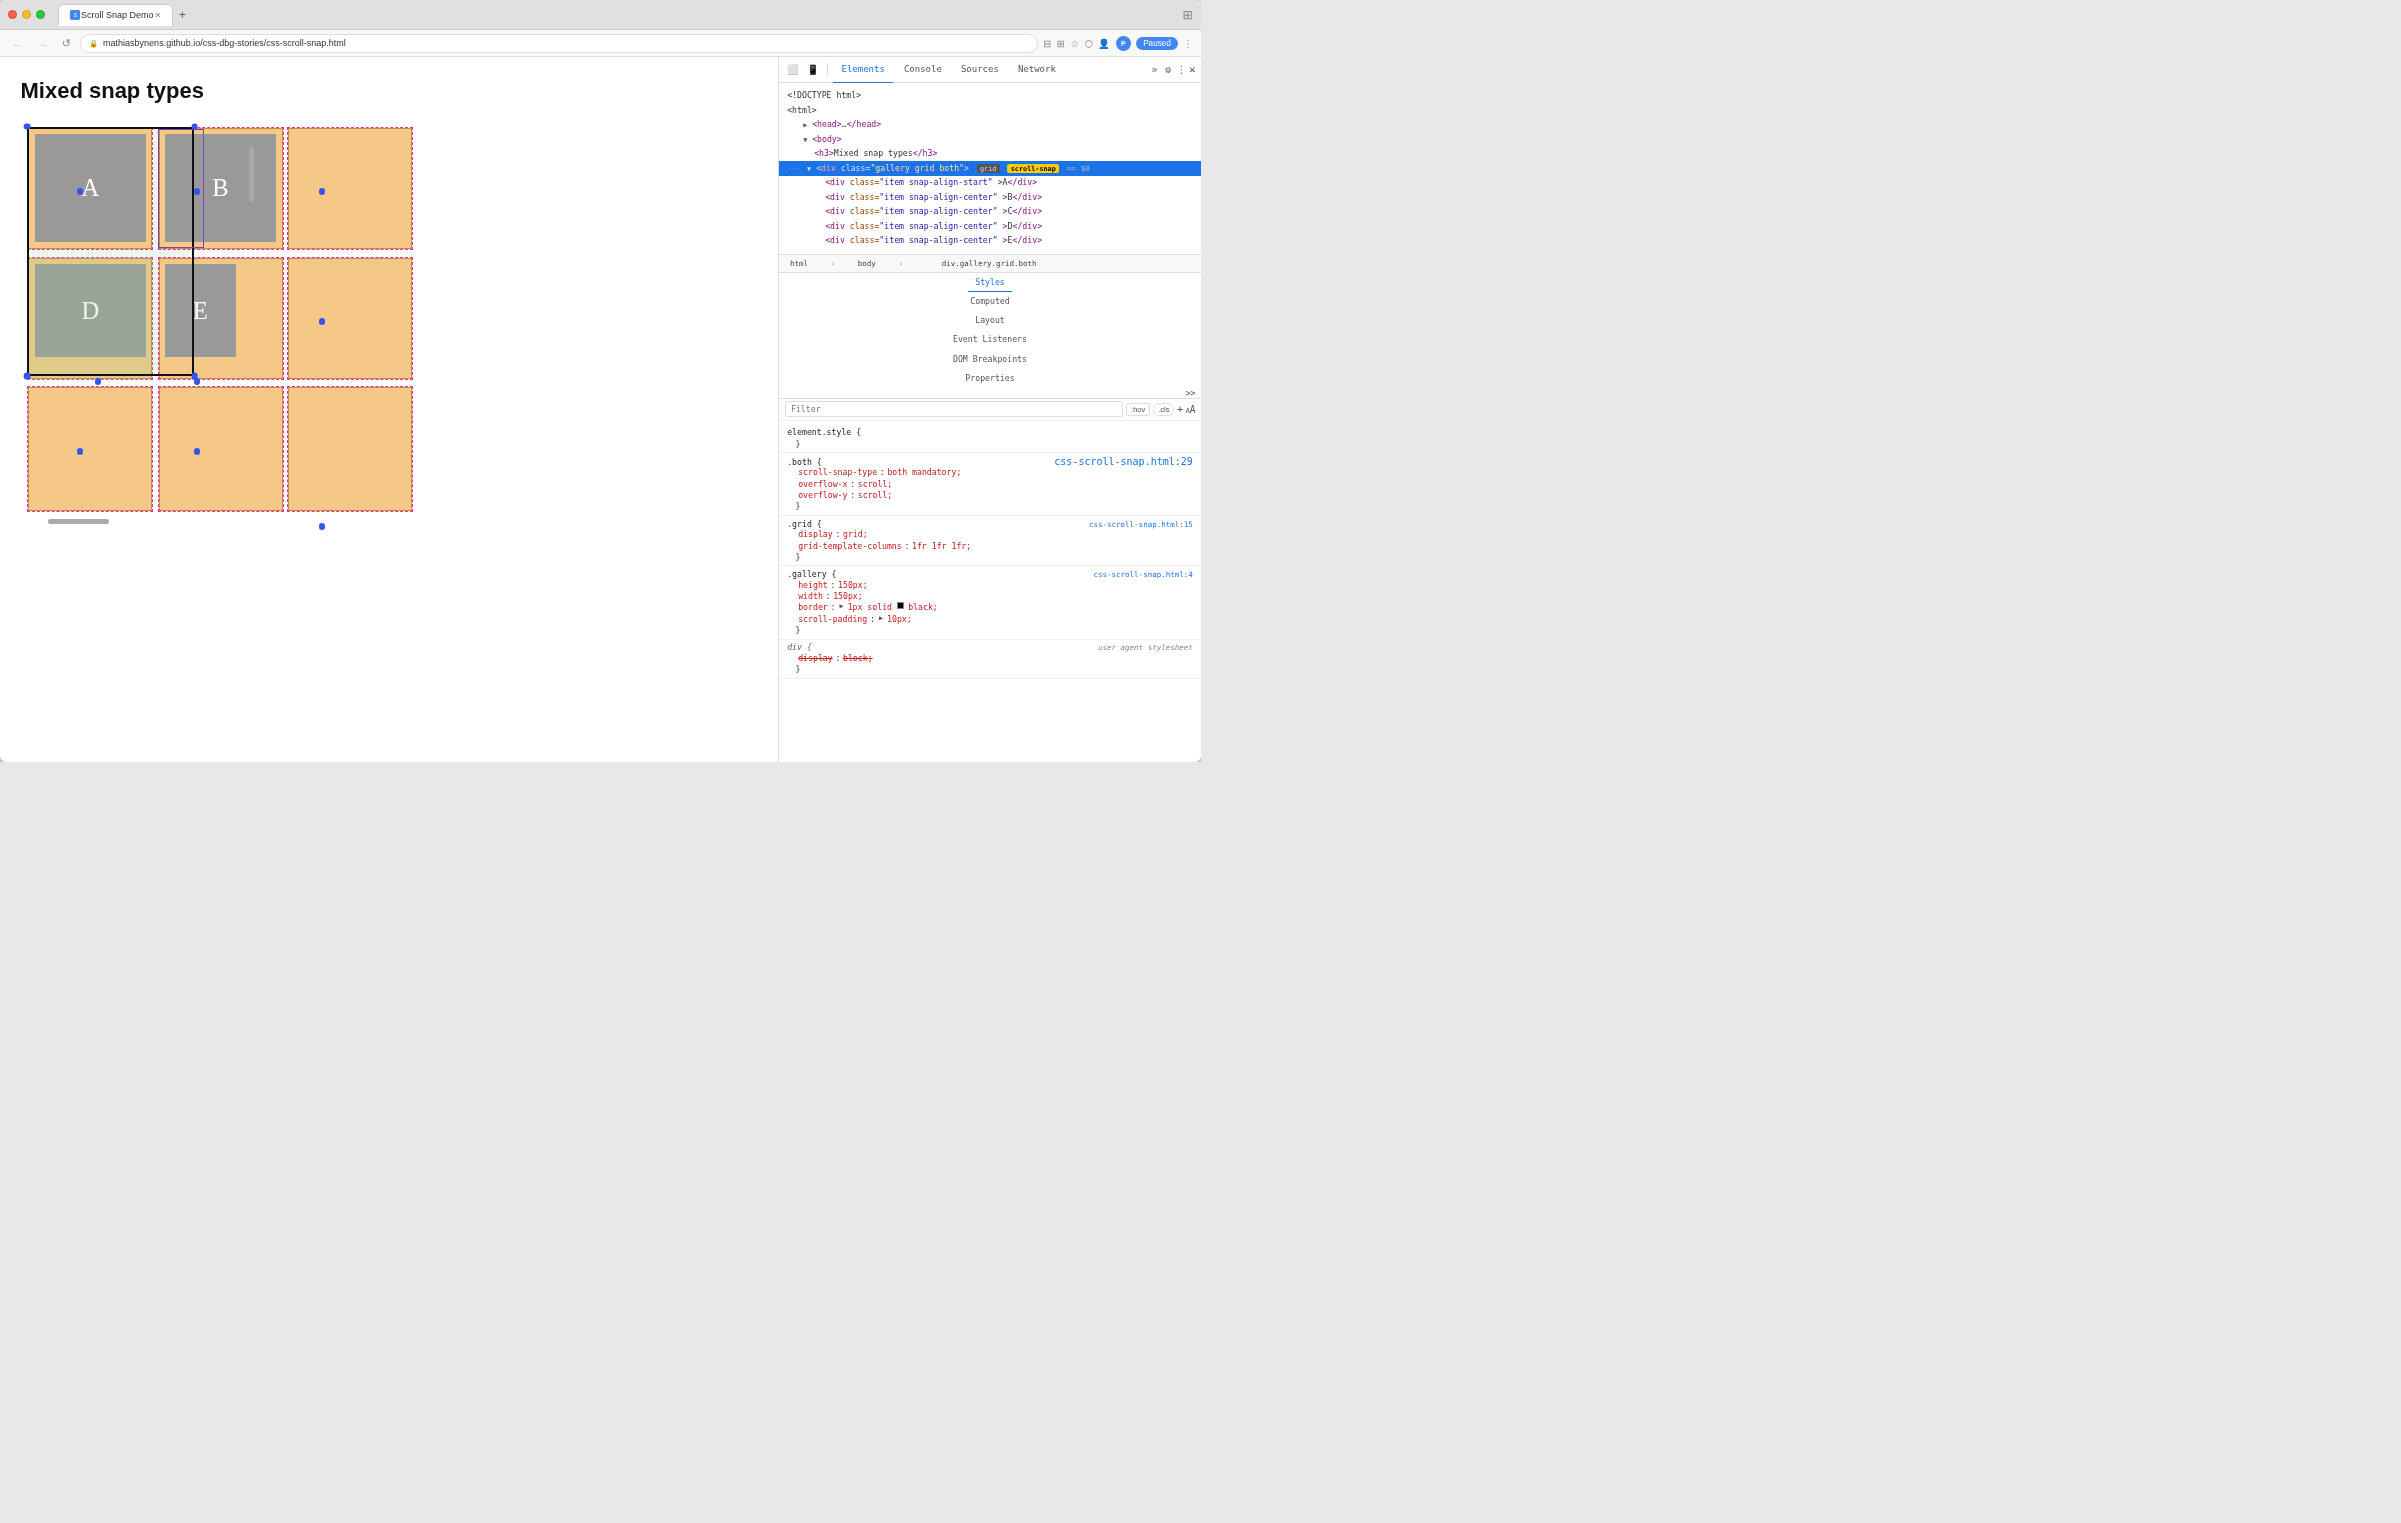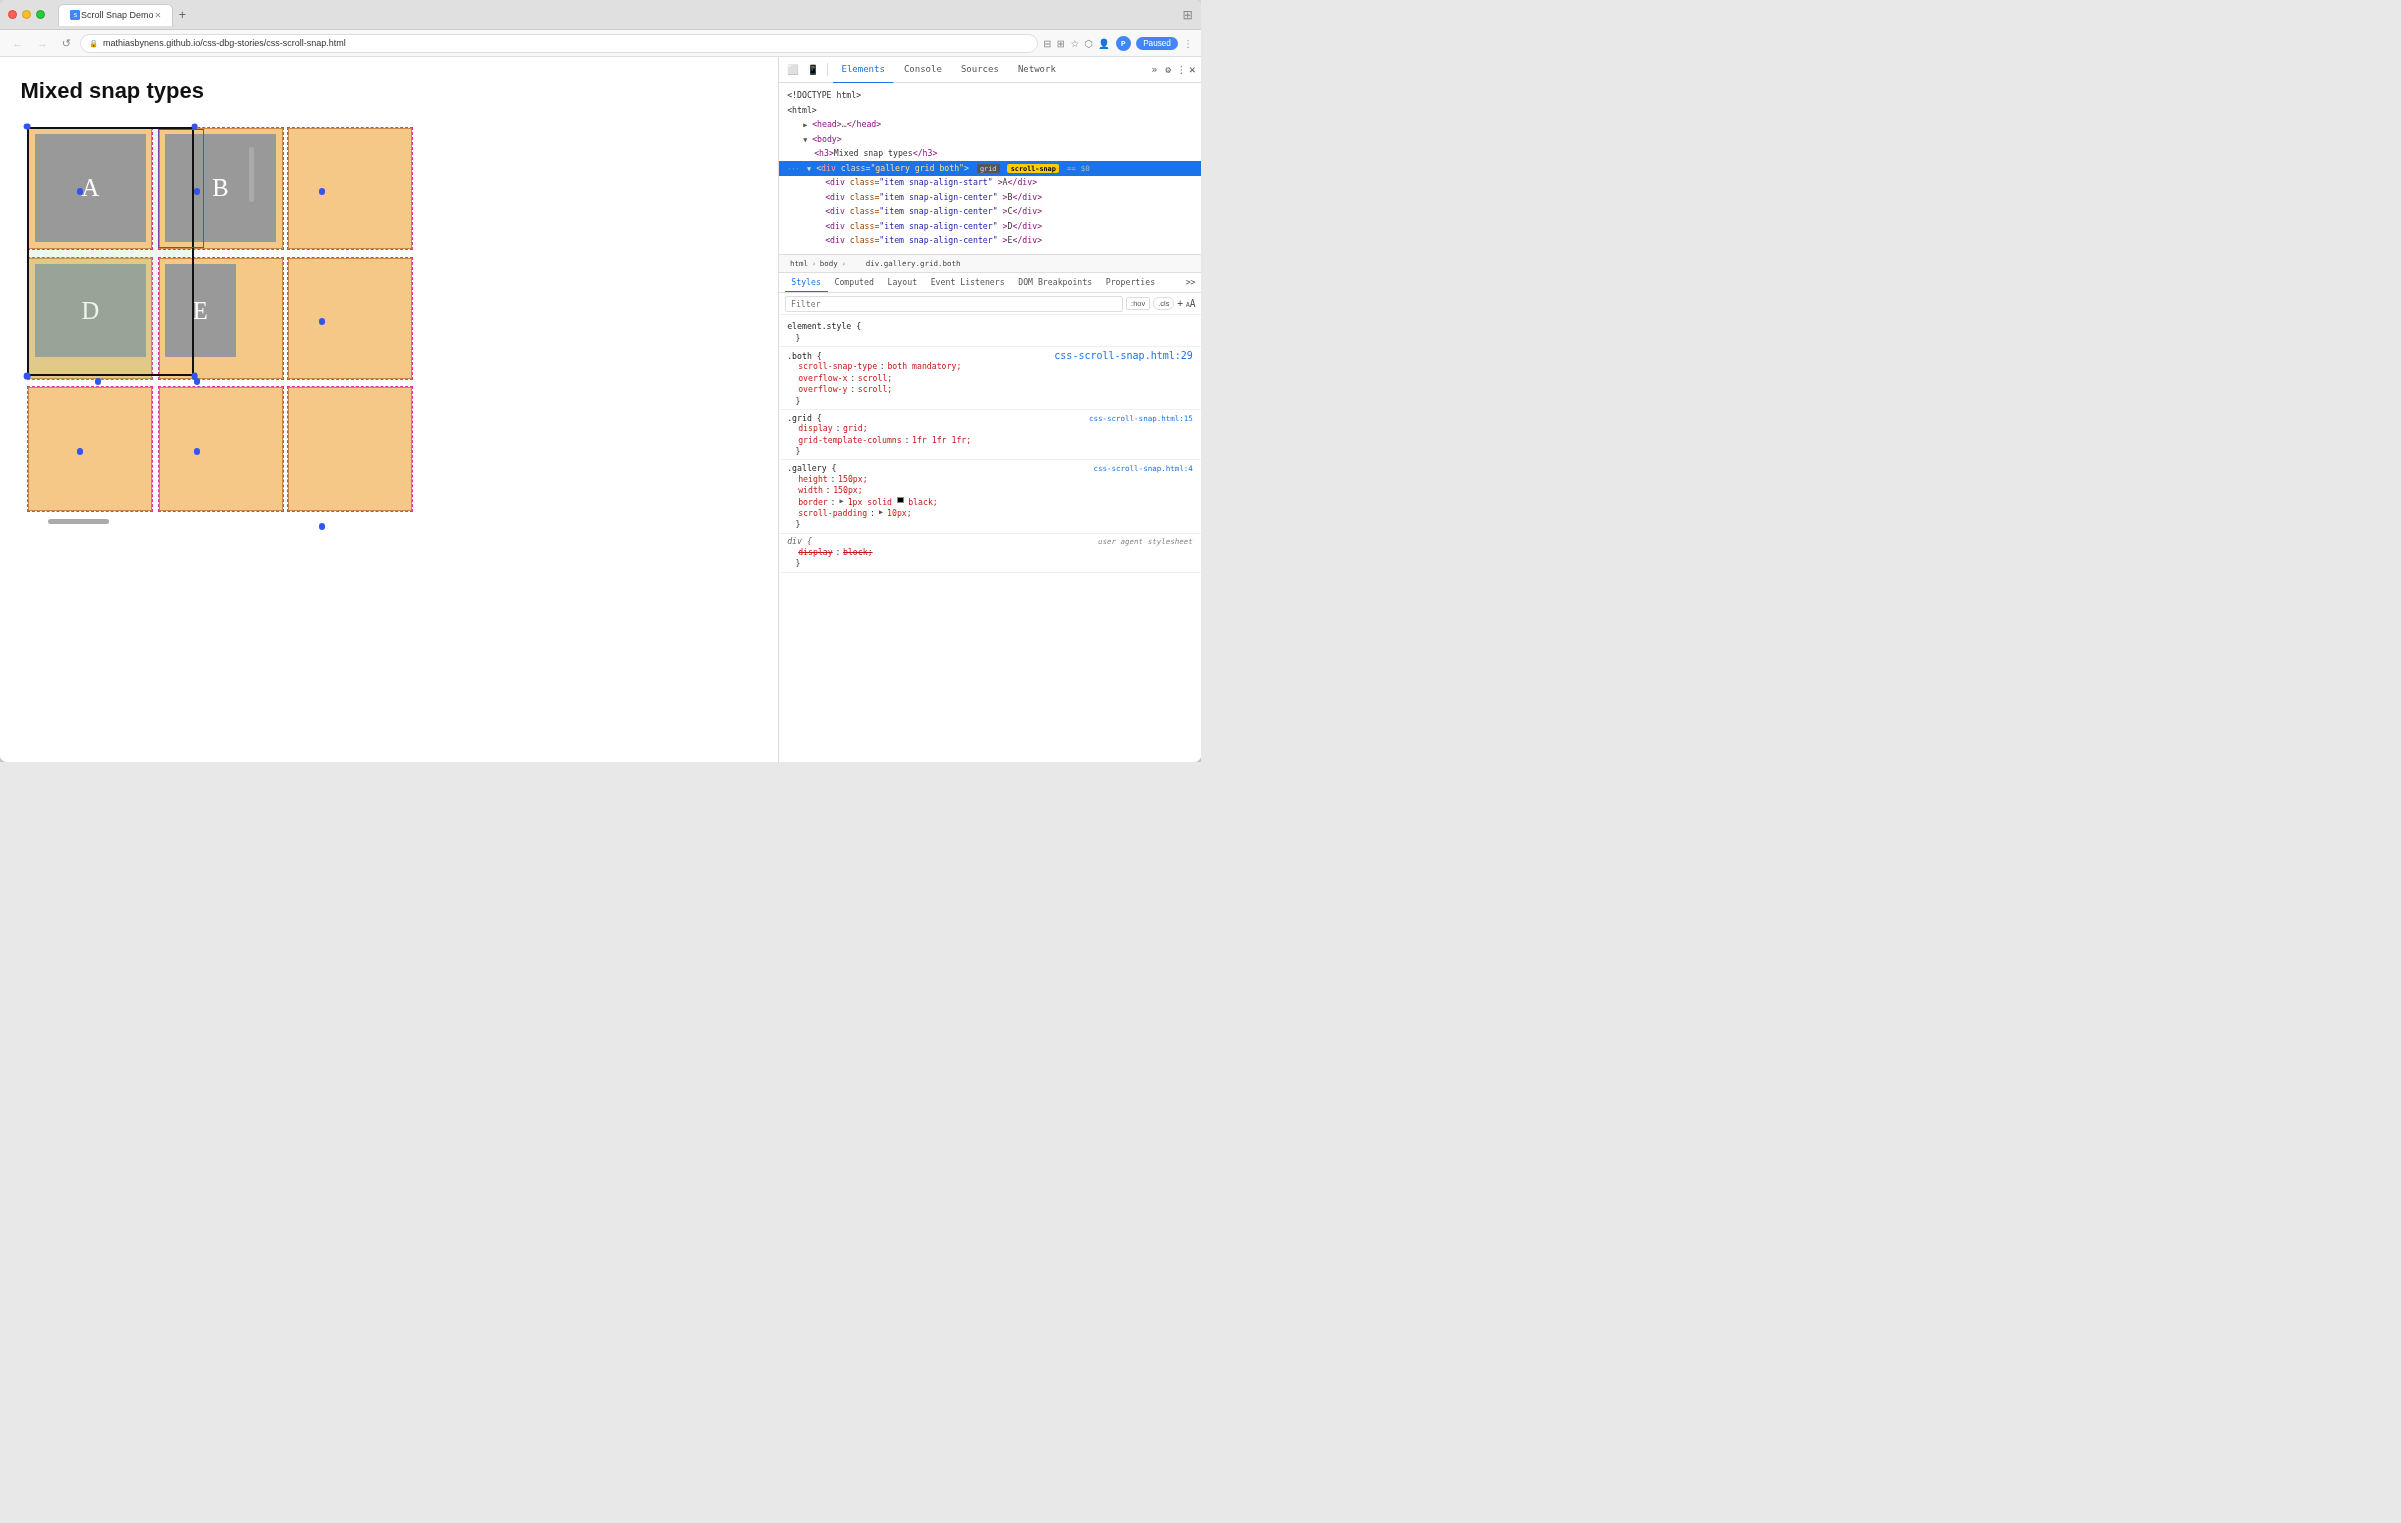--- a/index.html
+++ b/index.html
@@ -53,26 +53,26 @@
     .dt-close { color: #555; font-size: 11px; cursor: pointer; }
     .dt-more { color: #555; font-size: 9.6px; cursor: pointer; }
 
     
     .dom-tree { padding: 5.5px 0; border-bottom: 0.7px solid #ddd; font-size: 8.2px; line-height: 1.6; flex-shrink: 0; }
     .dom-line { padding: 0.7px 8.2px; color: #333; white-space: nowrap; cursor: pointer; }
     .dom-line.selected { background: #1a73e8; color: #fff; }
     .dom-indent { display: inline-block; width: 11px; }
 
     
-    .breadcrumb-bar { display: flex; align-items: center; gap: 1px; padding: 2.7px 8.2px; border-bottom: 0.7px solid #ddd; font-size: 7.5px; color: #444; background: #f8f8f8; flex-shrink: 0; }
+    .breadcrumb-bar { display: flex; align-items: center; gap: 20px; padding: 2.7px 8.2px; border-bottom: 0.7px solid #ddd; font-size: 7.5px; color: #444; background: #f8f8f8; flex-shrink: 0; }
     .breadcrumb-item { cursor: pointer; padding: 1.4px 2.7px; border-radius: 2px; }
     .breadcrumb-sep { color: #888; }
 
     
-    .style-tabs { display: flex; align-items: center; border-bottom: 0.7px solid #ddd; padding: 0 5.5px; flex-shrink: 0; }
+    .style-tabs { display: flex; align-items: center; border-bottom: 0.7px solid #ddd; padding: 0 5.5px; flex-shrink: 0; flex-direction: column; }
     .style-tab { padding: 4.1px 6.8px; font-size: 8.2px; color: #555; cursor: pointer; border-bottom: 1.4px solid transparent; }
     .style-tab.active { color: #1a73e8; border-bottom: 1.4px solid #1a73e8; }
     .style-more { margin-left: auto; color: #555; font-size: 8.2px; cursor: pointer; }
 
     
     .filter-bar { display: flex; align-items: center; padding: 2.7px 5.5px; border-bottom: 0.7px solid #eee; gap: 2.7px; flex-shrink: 0; }
     .filter-input { flex: 1; border: 0.7px solid #ddd; border-radius: 2px; padding: 2px 5.5px; font-size: 8.2px; font-family: monospace; }
     .filter-pseudo { background: none; border: 0.7px solid #ddd; border-radius: 2px; padding: 1.4px 4.1px; font-size: 7.5px; color: #555; cursor: pointer; }
     .filter-cls { background: none; border: 0.7px solid #ddd; border-radius: 6px; padding: 1.4px 4.1px; font-size: 7.5px; color: #555; cursor: pointer; }
     .filter-plus { color: #555; font-size: 9.6px; cursor: pointer; }

